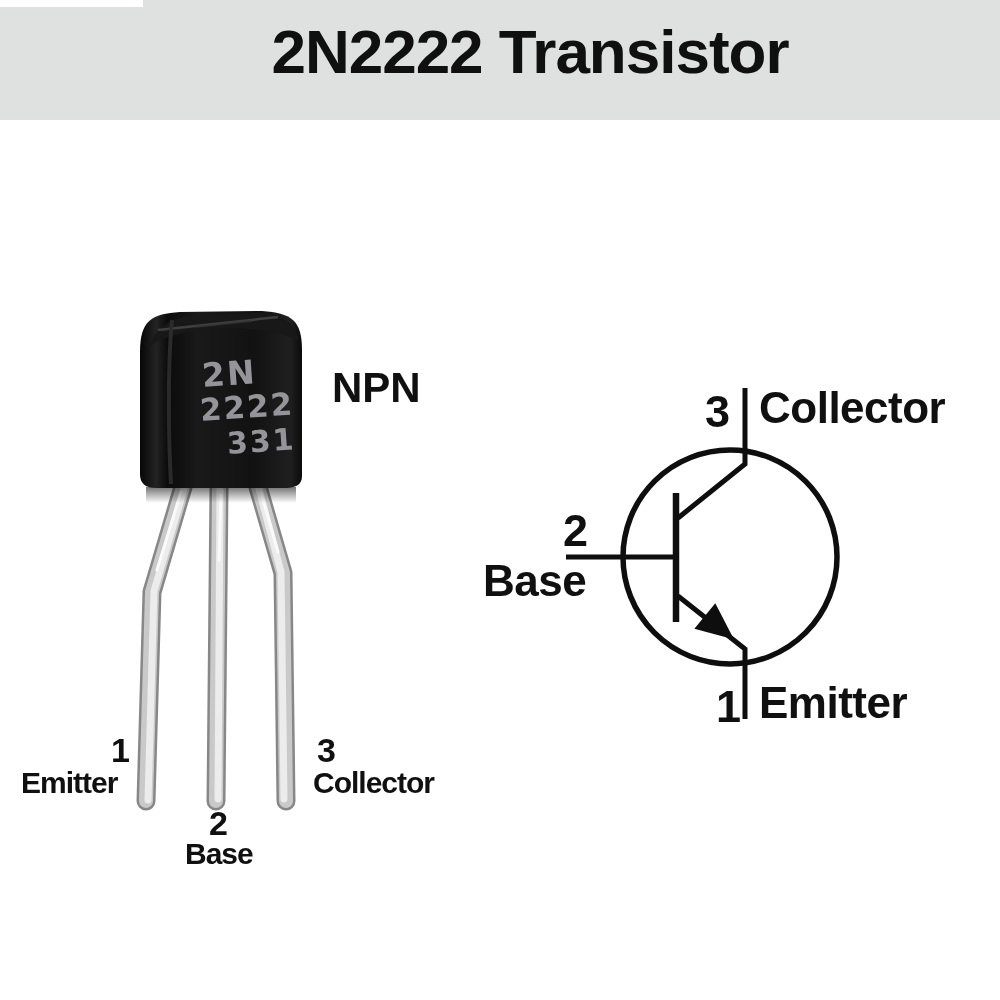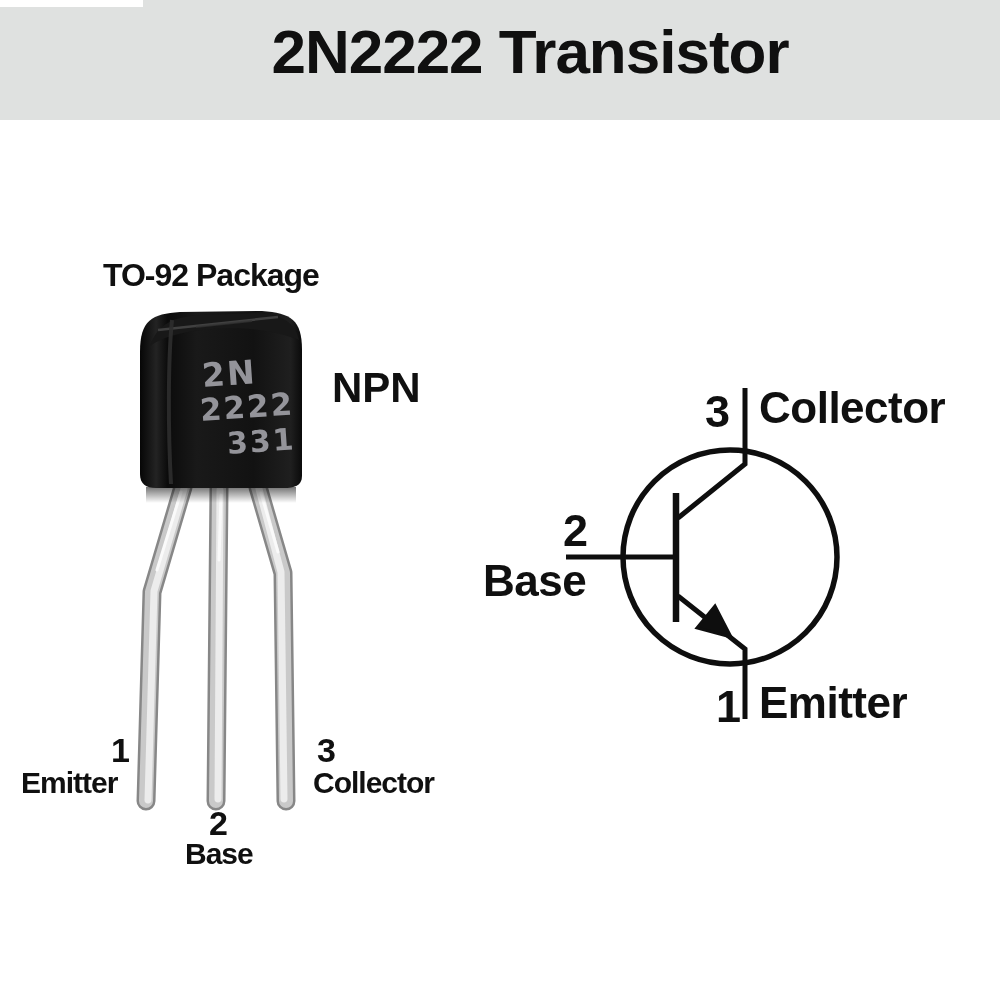--- a/index.html
+++ b/index.html
@@ -116,21 +116,20 @@
     <g stroke="#0e0e0e" fill="none" stroke-width="5">
       <circle cx="730" cy="557" r="107" stroke-width="5.5"></circle>
       <line x1="676" y1="493" x2="676" y2="622" stroke-width="6.5"></line>
       <line x1="566" y1="557" x2="676" y2="557"></line>
       <polyline points="745,388 745,464 678,518"></polyline>
       <polyline points="678,596 745,649 745,719"></polyline>
       <polygon points="731,637 697,628 715,606" fill="#0e0e0e" stroke="#0e0e0e" stroke-width="3"></polygon>
     </g>
   </svg>
 
-  <div class="lbl pkg-caption">TO-92 Package</div>
   <div class="lbl npn-label">NPN</div>
 
   <div class="marking mk1">2N</div>
   <div class="marking mk2">2222</div>
   <div class="marking mk3">331</div>
 
   <div class="lbl pin-num p1n">1</div>
   <div class="lbl pin-name p1t">Emitter</div>
   <div class="lbl pin-num p2n">2</div>
   <div class="lbl pin-name p2t">Base</div>

